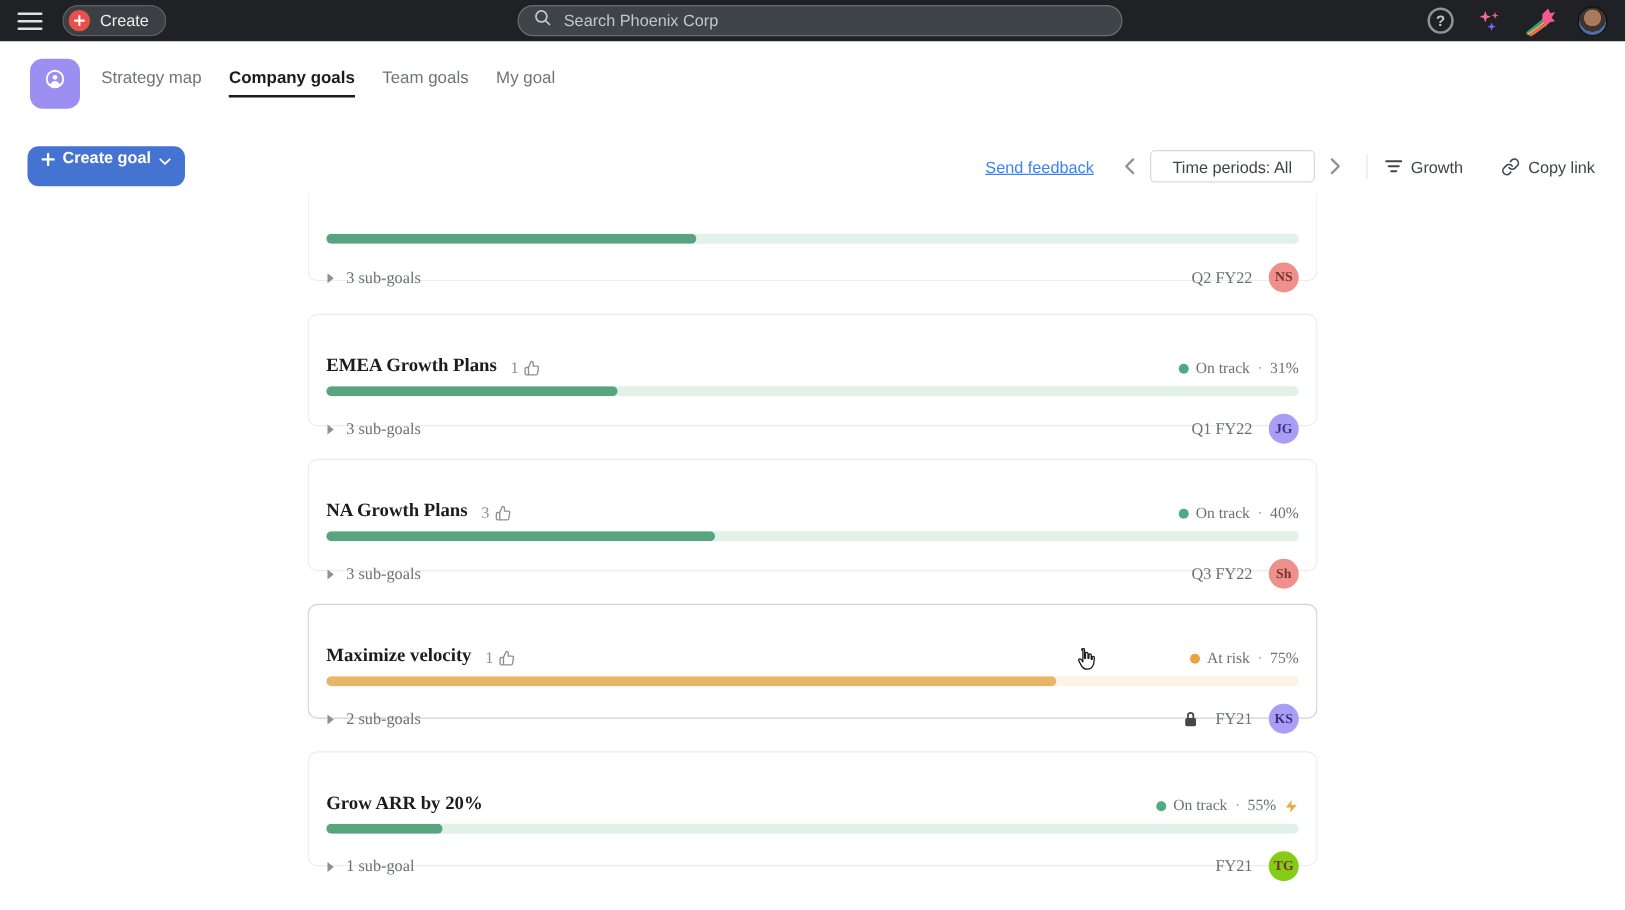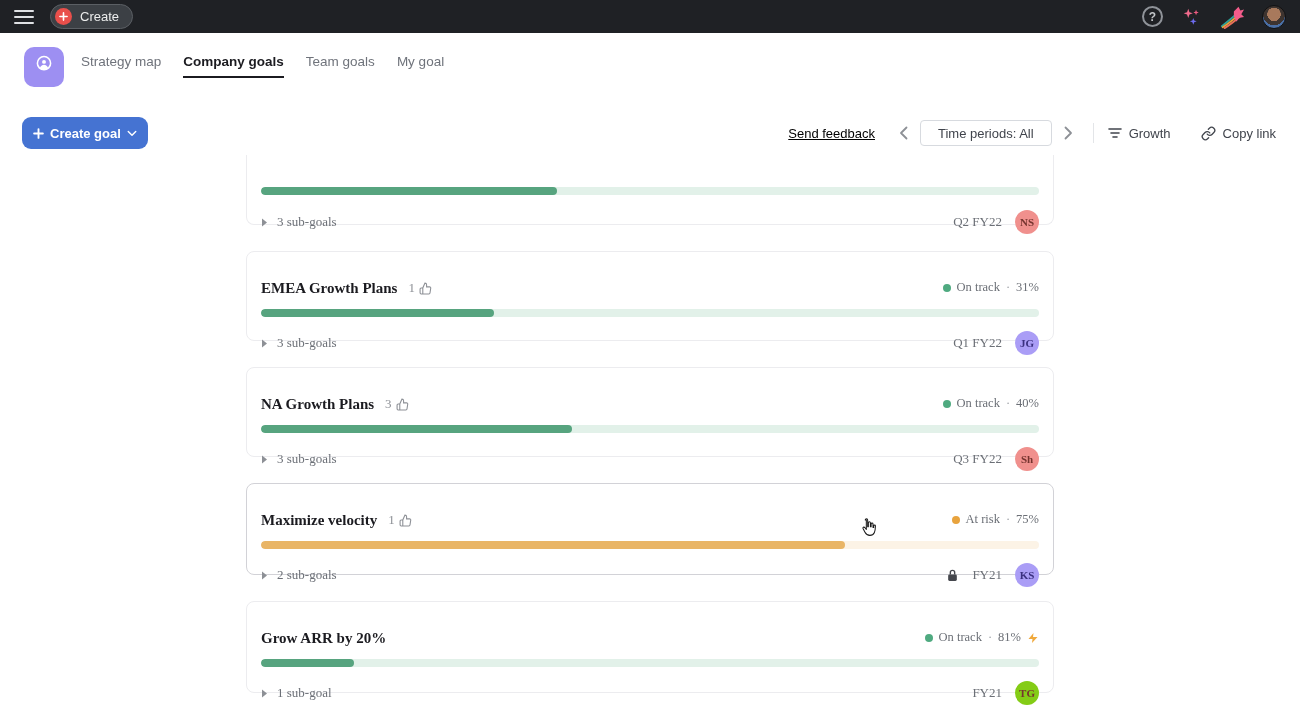--- a/index.html
+++ b/index.html
@@ -53,43 +53,43 @@
     display:flex; align-items:center; justify-content:center;
   }
   .ws-title-row { display:flex; align-items:center; gap:9px; height:28px; }
   .ws-title { font-size:20px; font-weight:700; color:#1b1b20; letter-spacing:.2px; }
   .tabs { display:flex; gap:22px; margin-top:7px; }
   .tab { font-size:13.5px; color:#6f737b; padding-bottom:7px; cursor:pointer; }
   .tab.active { color:#1b1b20; font-weight:700; border-bottom:2px solid #1b1b20; }
   
   .toolbar { position:absolute; top:119px; left:22px; right:24px; height:28px; display:flex; align-items:center; }
   .create-goal-btn {
-    display:flex; align-items:center; gap:6px; height:26px; padding:16px 11px;
+    display:flex; align-items:flex-end; gap:6px; height:26px; padding:16px 11px;
     background:#4573d2; border-radius:9px; color:#ffffff; font-size:13px; font-weight:600; cursor:pointer;
   }
   .toolbar-right { margin-left:auto; display:flex; align-items:center; }
-  .send-feedback { font-size:13px; color:#000000; text-decoration:underline; cursor:pointer; margin-right:16px; }
+  .send-feedback { font-size:13px; color:#3b82f6; text-decoration:underline; cursor:pointer; margin-right:16px; }
   .chev-btn { padding:4px 8px; cursor:pointer; display:flex; align-items:center; }
   .tp-box {
     height:26px; border:1px solid #d7dadf; border-radius:4px; padding:0 17px;
     display:flex; align-items:center; font-size:13px; color:#40444c; cursor:pointer;
   }
   .vdiv { width:1px; height:20px; background:#e3e5e8; margin:0 14px 0 12px; }
   .tool-item { display:flex; align-items:center; gap:7px; font-size:13px; color:#40444c; cursor:pointer; }
   .tool-item + .tool-item { margin-left:30px; }
   
   .viewport { position:absolute; top:155px; left:246px; width:808px; bottom:0; overflow:hidden; }
   .card {
     background:#fff; border:1px solid #ececef; border-radius:8px;
     height:90px; padding:16px 14px; margin-bottom:26px;font-family:Liberation Serif, serif;
   }
   .card.clip-top { border-top:none; border-radius:0 0 8px 8px; height:70px; }
   .card.hovered { border-color:#d2d2d7; height:92px; }
   .card.tall { height:92px; margin-bottom:24px; }
-  .title-row { display:flex; align-items:flex-start; margin-top:12px; height:22px; }
+  .title-row { display:flex; align-items:flex-end; margin-top:12px; height:22px; }
   .goal-title { font-size:15px; font-weight:700; color:#1b1b20; }
   .likes { margin-left:11px; display:flex; align-items:center; gap:4px; color:#8d9096; font-size:13px; cursor:pointer; }
   .status { margin-left:auto; display:flex; align-items:center; gap:6px; font-size:12.5px; color:#6b6f76; }
   .status .dot { width:8px; height:8px; border-radius:50%; }
   .status .sep { color:#9a9da3; }
   .bar { margin-top:7px; height:8px; border-radius:4px; position:relative; overflow:hidden; }
   .card.clip-top .bar { margin-top:16px; }
   .bar .fill { position:absolute; left:0; top:0; bottom:0; border-radius:4px; }
   .sub-row { display:flex; align-items:center; margin-top:14px; height:24px; font-size:13px; color:#6b6f76; }
   .card.clip-top .sub-row { margin-top:15px; }
@@ -112,20 +112,29 @@
       <span></span>
     </div>
   <div class="create-pill">
     <span class="plus-circle">
       <svg width="9" height="9" viewBox="0 0 10 10">
           <path d="M5 1v8M1 5h8" stroke="#fff" stroke-width="1.8" stroke-linecap="round"></path>
         </svg>
     </span>
     <span>Create</span>
   </div>
+  <div class="search-pill">
+    <span>
+      <svg width="14" height="14" viewBox="0 0 16 16">
+          <circle cx="7" cy="7" r="5" fill="none" stroke="#c3c6ca" stroke-width="1.6"></circle>
+          <path d="M11 11l3.4 3.4" stroke="#c3c6ca" stroke-width="1.6" stroke-linecap="round"></path>
+        </svg>
+    </span>
+    <input type="text" placeholder="Search Phoenix Corp" style="">
+  </div>
   <div class="topbar-right">
     <div class="help-circle">
       <span>?</span>
     </div>
     <div style="cursor:pointer;display:flex;">
       <svg width="22" height="22" viewBox="0 0 24 24">
         <path d="M9 3l1.3 3.7L14 8l-3.7 1.3L9 13l-1.3-3.7L4 8l3.7-1.3z" fill="#f06b8d"></path>
         <path d="M17.5 4l.8 2.2 2.2.8-2.2.8-.8 2.2-.8-2.2-2.2-.8 2.2-.8z" fill="#ef5c82"></path>
         <path d="M14.5 13l1 2.7 2.7 1-2.7 1-1 2.7-1-2.7-2.7-1 2.7-1z" fill="#6e6cf0"></path>
       </svg>
@@ -326,21 +335,21 @@
     </div>
   </div>
 
   <div class="card tall">
     <div class="title-row">
       <span class="goal-title">Grow ARR by 20%</span>
       <span class="status">
         <span class="dot" style="background:#4faa80"></span>
         <span>On track</span>
         <span class="sep">·</span>
-        <span>81%</span>
+        <span>55%</span>
         <svg width="12" height="14" viewBox="0 0 24 24">
             <path d="M13 2 3 14h8l-1 8 11-12h-9z" fill="#f0a93c"></path>
           </svg>
       </span>
     </div>
     <div class="bar" style="background:#e2f1e9">
       <div class="fill" style="width:12%;background:#57a47f"></div>
     </div>
     <div class="sub-row">
       <span class="caret">

